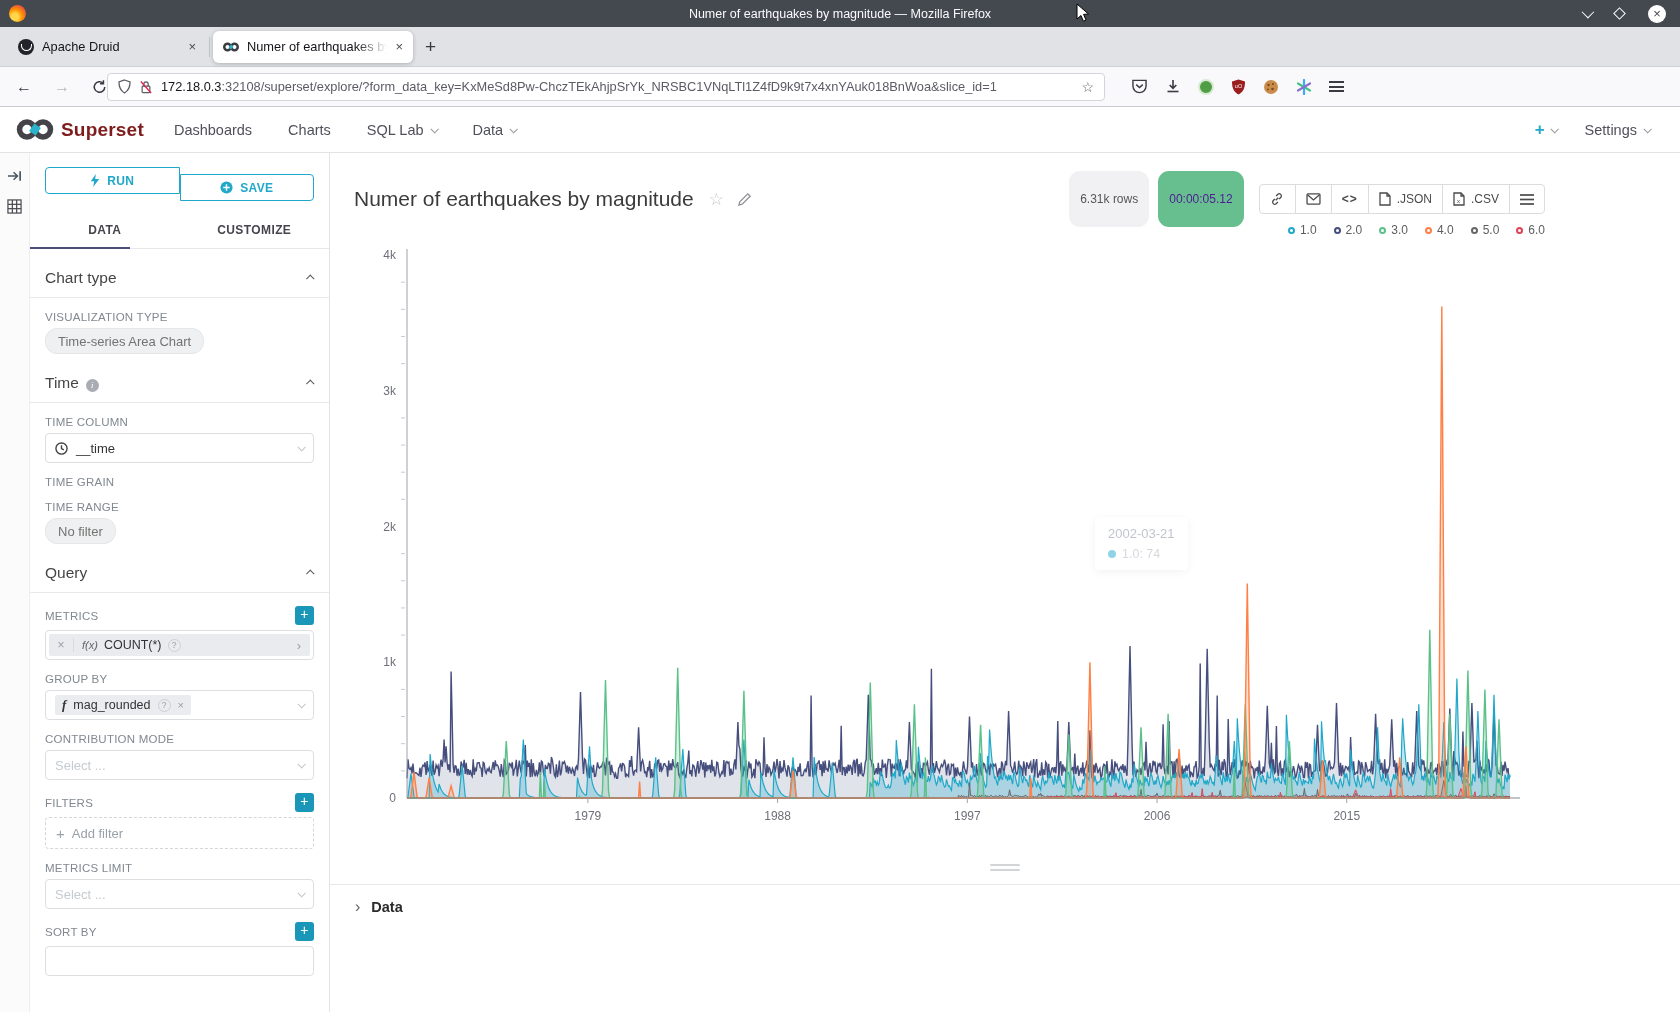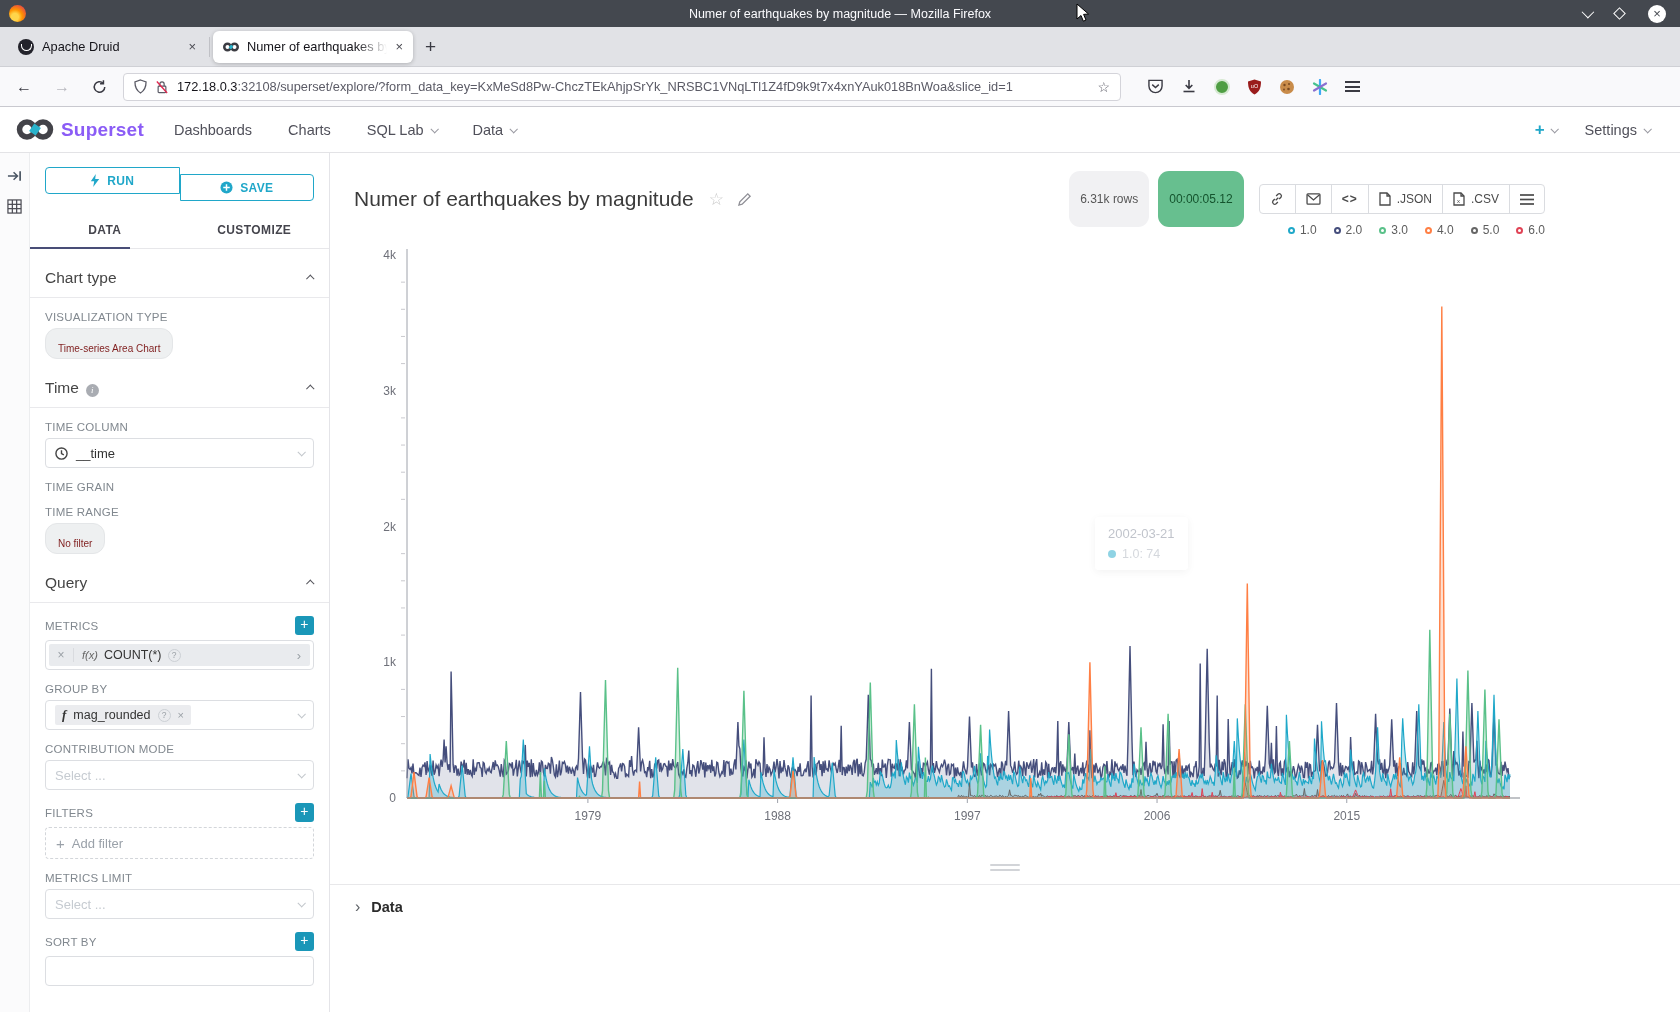--- a/index.html
+++ b/index.html
@@ -25,32 +25,32 @@
   .tab-label { flex:1; overflow:hidden; white-space:nowrap; -webkit-mask-image:linear-gradient(90deg,#000 78%,transparent); mask-image:linear-gradient(90deg,#000 78%,transparent); }
   .tab-close { color:#4a4a52; font-size:13px; }
   .newtab { color:#3a3a43; font-size:19px; margin-left:12px; font-weight:400; }
   .druid-ico { width:16px; height:16px; border-radius:50%; background:#23232b; position:relative; flex:none; }
   .druid-ico::after { content:""; position:absolute; left:3px; top:5px; width:9px; height:6px; border:1.4px solid #fff; border-top:none; border-radius:0 0 7px 7px; }
 
   
   .urlbar { height:40px; background:#f9f9fb; border-bottom:1px solid #c9c9cf; display:flex; align-items:center; padding:0 16px; }
   .nav-ico { font-size:16px; color:#3a3a43; margin-right:22px; }
   .nav-ico.dis { color:#b8b8bf; }
-  .urlbox { width:998px; height:28px; background:#fff; border:1px solid #d4d4da; border-radius:4px; display:flex; align-items:center; padding:0 10px; gap:9px; margin-left:16px; }
+  .urlbox { width:998px; height:28px; background:#fff; border:1px solid #d4d4da; border-radius:4px; display:flex; align-items:center; padding:0 10px; gap:9px; }
   .url-text { font-size:12.8px; color:#5b5b66; white-space:nowrap; overflow:hidden; }
   .url-text b { color:#15141a; font-weight:400; }
   .url-star { margin-left:auto; color:#5b5b66; font-size:14px; }
   .ext-row { display:flex; align-items:center; gap:17px; margin-left:26px; }
   .burger { width:15px; height:11px; border-top:2px solid #3a3a43; border-bottom:2px solid #3a3a43; position:relative; }
   .burger::after { content:""; position:absolute; left:0; top:2.5px; width:100%; height:2px; background:#3a3a43; }
   .circle-ext { width:16px; height:16px; border-radius:50%; }
 
   
   .appnav { height:46px; background:#fff; border-bottom:1px solid #e3e3e6; display:flex; align-items:center; padding:0 16px; }
-  .brand { font-size:19px; font-weight:700; color:#8b5cf6; margin-left:7px; letter-spacing:.2px; }
+  .brand { font-size:19px; font-weight:700; color:#7f1d1d; margin-left:7px; letter-spacing:.2px; }
   .nav-items { display:flex; gap:36px; margin-left:30px; align-items:center; }
   .nav-item { font-size:14.5px; color:#50505a; display:flex; align-items:center; gap:7px; }
   .car { display:inline-block; width:6px; height:6px; border-right:1.5px solid #9a9aa2; border-bottom:1.5px solid #9a9aa2; transform:rotate(45deg) translateY(-1px); }
   .nav-right { margin-left:auto; display:flex; align-items:center; gap:28px; padding-right:14px; }
   .nav-plus { color:#20a7c9; font-size:17px; font-weight:700; display:flex; align-items:center; gap:6px; }
 
   
   .content { display:flex; height:859px; background:#fff; }
   .iconstrip { width:30px; border-right:1px solid #ecedef; background:#fbfbfc; padding-top:16px; display:flex; flex-direction:column; align-items:center; gap:16px; }
 
@@ -59,21 +59,21 @@
   .tealbtn { flex:1; height:27px; border:1.5px solid #20a7c9; background:#fff; color:#20a7c9; font-weight:700; font-size:12px; display:flex; align-items:center; justify-content:center; gap:7px; letter-spacing:.3px; }
   .tealbtn.l { border-radius:4px 0 0 4px; border-right-width:.75px; }
   .tealbtn.r { border-radius:0 4px 4px 0; border-left-width:.75px;margin-top:7px; }
   .side-tabs { display:flex; height:38px; border-bottom:1px solid #e7e7ea; margin:0 -15px; position:relative; }
   .side-tab { flex:1; display:flex; align-items:center; justify-content:center; font-size:12px; font-weight:700; color:#45454d; letter-spacing:.4px; }
   .ink { position:absolute; left:0; bottom:-1px; width:100px; height:2px; background:#494e77; }
   .sec { display:flex; justify-content:space-between; align-items:center; padding:20px 0 10px; font-size:15.5px; color:#454545; }
   .sec .car { border-color:#55555c; transform:rotate(-135deg) translateY(-1px); }
   .hr { height:1px; background:#e9e9ec; margin:0 -15px; }
   .lbl { display:flex; justify-content:space-between; align-items:center; font-size:11.5px; color:#81888f; margin:13px 0 5px; letter-spacing:.02em; }
-  .pill { display:inline-block; background:#eef0f1; border:1px solid #e4e6e8; border-radius:12px; padding:14px 12px 4px; font-size:10px; color:#7f1d1d; }
+  .pill { display:inline-block; background:#eef0f1; border:1px solid #e4e6e8; border-radius:12px; padding:5px 12px 4px; font-size:13px; color:#737373; }
   .select { height:30px; border:1px solid #dcdee2; border-radius:4px; background:#fff; display:flex; align-items:center; padding:0 9px; font-size:13px; color:#333; gap:8px; }
   .select .car { margin-left:auto; border-color:#c3c7cc; flex:none; }
   .ph { color:#c6cbd1; }
   .addbtn { width:19px; height:19px; background:#1a97b8; border-radius:3px; color:#fff; font-size:14px; line-height:17px; text-align:center; font-weight:400; }
   .metric { height:30px; border:1px solid #dcdee2; border-radius:4px; background:#fff; display:flex; padding:3px; }
   .m-in { flex:1; background:#e9ebee; border-radius:2px; display:flex; align-items:center; }
   .m-x { width:25px; text-align:center; color:#9aa0a6; font-size:12px; border-right:1px solid #d9dbdf; }
   .m-body { flex:1; display:flex; align-items:center; gap:6px; padding:0 8px; font-size:12.5px; color:#333; }
   .m-arrow { width:22px; text-align:center; color:#9aa0a6; font-size:13px; }
   .fx { font-size:11px; color:#666; font-style:italic; }
@@ -85,21 +85,21 @@
   .plus-g { color:#9aa1a9; font-size:15px; }
   .info-i { width:13px; height:13px; border-radius:50%; background:#a9acb2; color:#fff; font-size:9px; line-height:13px; text-align:center; font-style:italic; font-family:"Liberation Serif",serif; margin-left:7px; display:inline-block; }
 
   
   .main { flex:1; position:relative; background:#fff; }
   .chart-head { position:absolute; left:24px; right:135px; top:18px; display:flex; align-items:center; }
   .chart-title { font-size:21px; color:#3b3b3b; }
   .head-star { color:#c9c9c9; font-size:17px; margin-left:15px; }
   .badges { margin-left:auto; display:flex; align-items:center; }
   .badge { background:#f1f1f3; color:#565656; font-size:12px; border-radius:11px; padding:21px 11px; }
-  .badge.timer { background:#67bf8f; color:#14532d; margin-left:9px; }
+  .badge.timer { background:#67bf8f; color:#4c1d95; margin-left:9px; }
   .btngroup { display:flex; border:1px solid #dadce0; border-radius:4px; height:30px; margin-left:15px; background:#fff; }
   .bg-item { min-width:35px; padding:0 10px; display:flex; align-items:center; justify-content:center; gap:6px; border-left:1px solid #dadce0; color:#4a4a4a; font-size:12px; }
   .bg-item:first-child { border-left:none; }
   .legend { position:absolute; top:70px; right:135px; display:flex; align-items:center; }
   .lg-item { display:flex; align-items:center; font-size:12px; color:#5d5d5d; margin-left:17px; }
   .lg-ring { width:7px; height:7px; border-radius:50%; border:2px solid; background:#fff; margin-right:5px; }
   #chart-svg { position:absolute; left:0; top:90px; }
   .tick { font-size:12px; fill:#6e7079; font-family:"Liberation Sans",sans-serif; }
   .tooltip { position:absolute; left:765px; top:364px; background:rgba(255,255,255,.85); border-radius:4px; box-shadow:0 2px 10px rgba(0,0,0,.09); padding:9px 13px; opacity:.62; }
   .tt-date { font-size:13px; color:#9aa0ac; }

